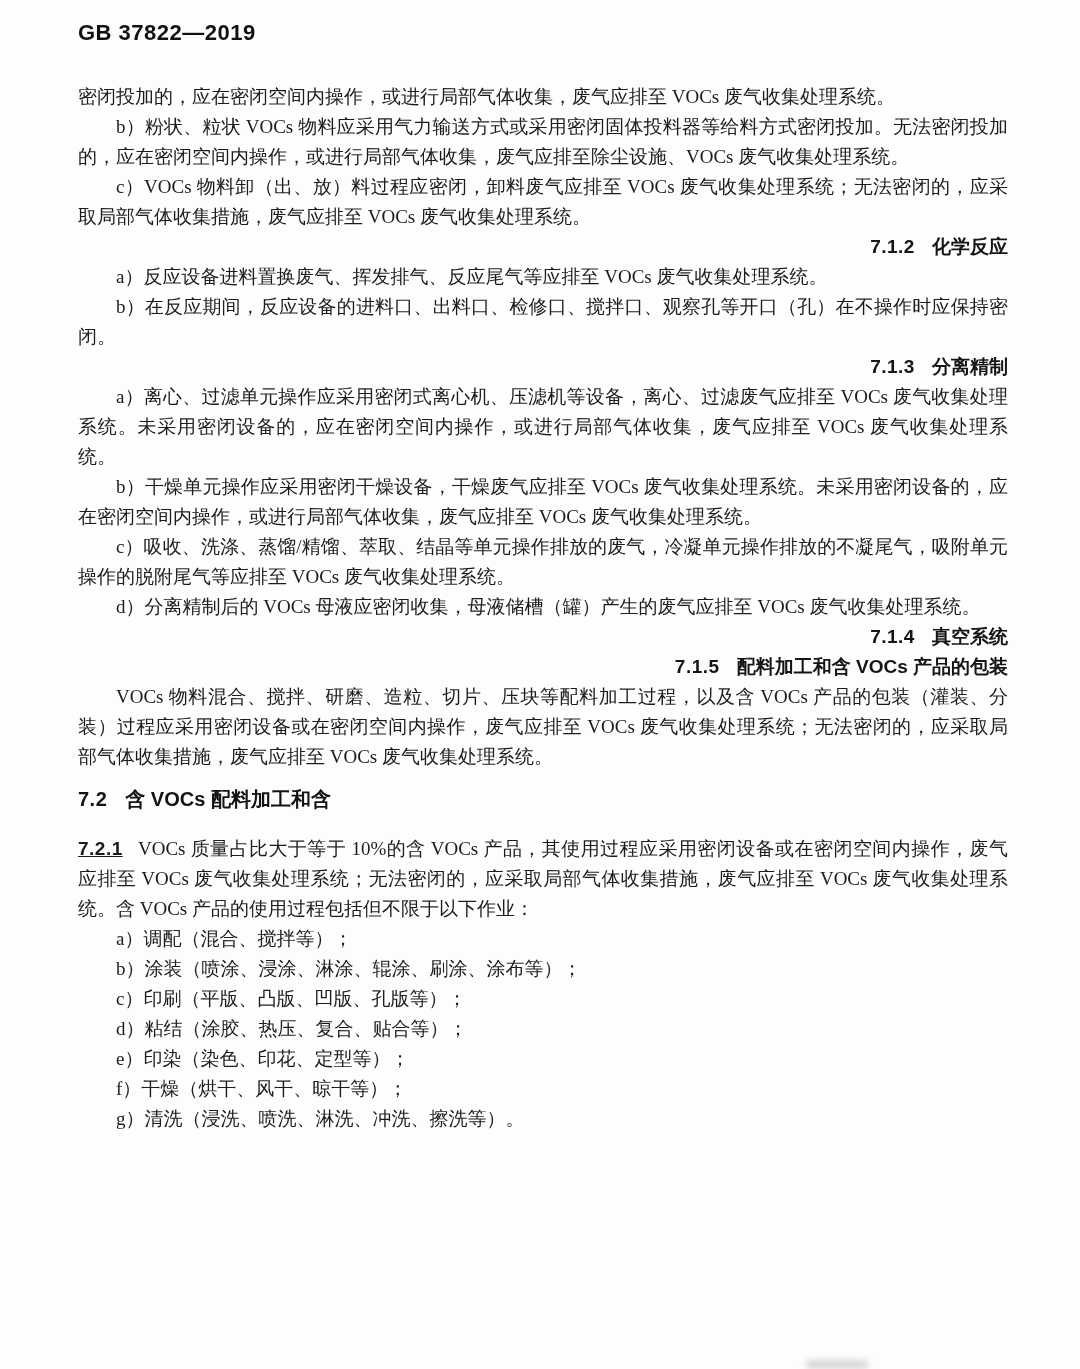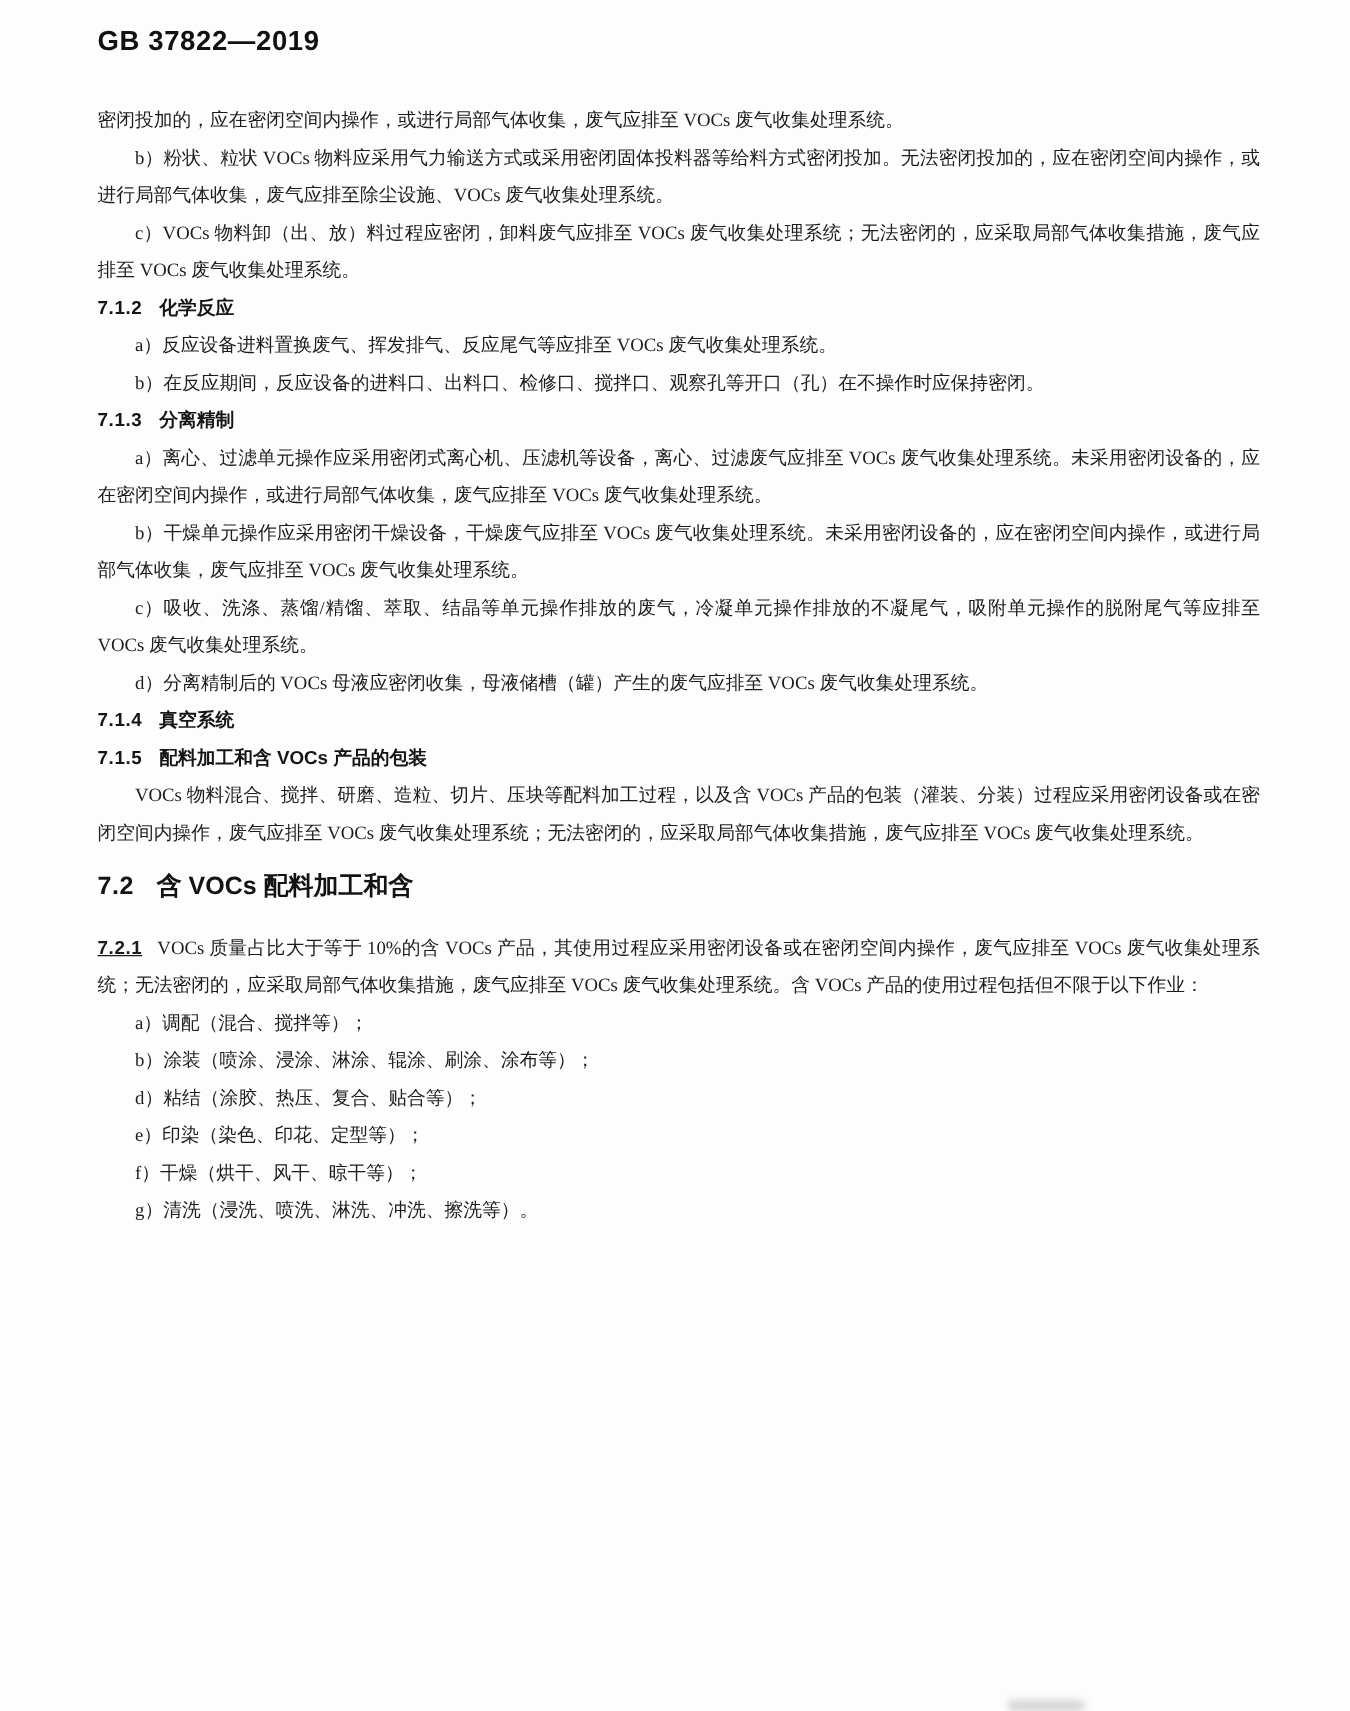--- a/index.html
+++ b/index.html
@@ -20,21 +20,21 @@
     font-family: "Liberation Sans", "DejaVu Sans", sans-serif;
     font-weight: 700;
     font-size: 22px;
     letter-spacing: 0.5px;
     margin: 0 0 36px 0;
     color: #111;
   }
   .content { width: 930px; }
   .content p, .content h2 {
     margin: 0;
-    font-size: 15px;
+    font-size: 19px;
     line-height: 30px;
   }
   
   .cont {
     text-align: justify;
     text-indent: 0;
   }
   
   .para {
     text-align: justify;
@@ -42,20 +42,21 @@
   }
   
   .item {
     text-indent: 2em;
   }
   
   .clause-h {
     font-family: "Liberation Sans", "DejaVu Sans", sans-serif;
     font-weight: 700;
     color: #151515;
+    text-align: right;
   }
   .clause-h .c-num { margin-right: 0.9em; letter-spacing: 0.5px; }
   
   .section-h {
     font-family: "Liberation Sans", "DejaVu Sans", sans-serif;
     font-weight: 700;
     font-size: 20px !important;
     color: #131313;
     margin: 12px 0 20px 0 !important;
   }
@@ -119,20 +120,21 @@
     <p class="clause-h"><span class="c-num">7.1.5</span><span class="c-title">配料加工和含 VOCs 产品的包装</span></p>
 
     <p class="para">VOCs 物料混合、搅拌、研磨、造粒、切片、压块等配料加工过程，以及含 VOCs 产品的包装（灌装、分装）过程应采用密闭设备或在密闭空间内操作，废气应排至 VOCs 废气收集处理系统；无法密闭的，应采取局部气体收集措施，废气应排至 VOCs 废气收集处理系统。</p>
 
     <h2 class="section-h"><span class="s-num">7.2</span><span class="s-title">含 VOCs 配料加工和含</span></h2>
 
     <p class="num-para"><span class="p-num">7.2.1</span><span>VOCs 质量占比大于等于 10%的含 VOCs 产品，其使用过程应采用密闭设备或在密闭空间内操作，废气应排至 VOCs 废气收集处理系统；无法密闭的，应采取局部气体收集措施，废气应排至 VOCs 废气收集处理系统。含 VOCs 产品的使用过程包括但不限于以下作业：</span></p>
 
     <p class="item">a）调配（混合、搅拌等）；</p>
     <p class="item">b）涂装（喷涂、浸涂、淋涂、辊涂、刷涂、涂布等）；</p>
+    <p class="item">c）印刷（平版、凸版、凹版、孔版等）；</p>
     <p class="item">d）粘结（涂胶、热压、复合、贴合等）；</p>
     <p class="item">e）印染（染色、印花、定型等）；</p>
     <p class="item">f）干燥（烘干、风干、晾干等）；</p>
     <p class="item">g）清洗（浸洗、喷洗、淋洗、冲洗、擦洗等）。</p>
 
 
   </div>
 
   <div class="scan-artifact"></div>
 

